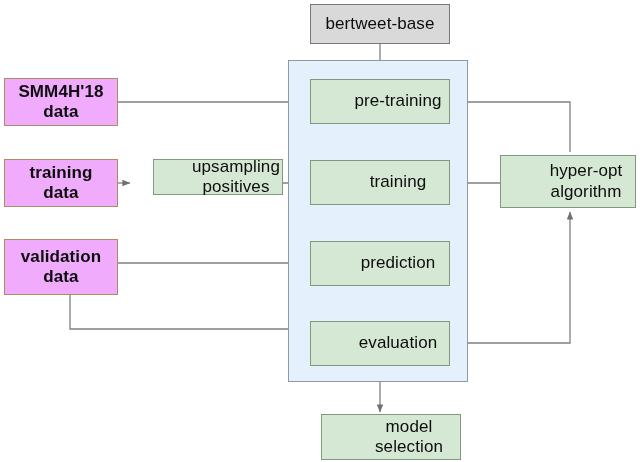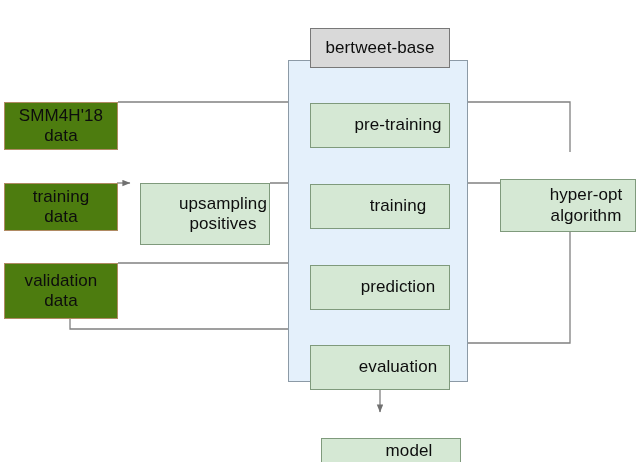--- a/index.html
+++ b/index.html
@@ -30,25 +30,24 @@
     display: flex;
     align-items: center;
     justify-content: center;
     text-align: center;
     border: 1px solid #808080;
     font-size: 17px;
     line-height: 1.18;
     color: #0d0d0d;
     letter-spacing: 0.1px;
     white-space: pre-line;
-    margin-top: 24px;
   }
   .node.gray  { background: #d9d9d9; border-color: #787878; }
   .node.green { background: #d5e8d4; border-color: #7f9a7c; padding-left: 36px; }
-  .node.peach { background: #4d7c0f; border-color: #b08a63; }
+  .node.peach { background: #f0abfc; border-color: #b08a63; font-weight: bold; }
   .panel {
     position: absolute;
     box-sizing: border-box;
     background: #e4f0fb;
     border: 1px solid #8c9aa6;
   }
 </style>
 </head>
 <body>
 
@@ -96,21 +95,21 @@
 
   <div class="node peach" style="left:4px; top:78px; width:114px; height:48px;">SMM4H'18
 data</div>
 
   <div class="node peach" style="left:4px; top:159px; width:114px; height:48px;">training
 data</div>
 
   <div class="node peach" style="left:4px; top:239px; width:114px; height:56px;">validation
 data</div>
 
-  <div class="node green" style="left:140px; top:159px; width:130px; height:62px;">upsampling
+  <div class="node green" style="left:153px; top:159px; width:130px; height:36px;">upsampling
 positives</div>
 
   <div class="node green" style="left:310px; top:79px; width:140px; height:45px;">pre-training</div>
 
   <div class="node green" style="left:310px; top:160px; width:140px; height:45px;">training</div>
 
   <div class="node green" style="left:310px; top:241px; width:140px; height:45px;">prediction</div>
 
   <div class="node green" style="left:310px; top:321px; width:140px; height:45px;">evaluation</div>
 

